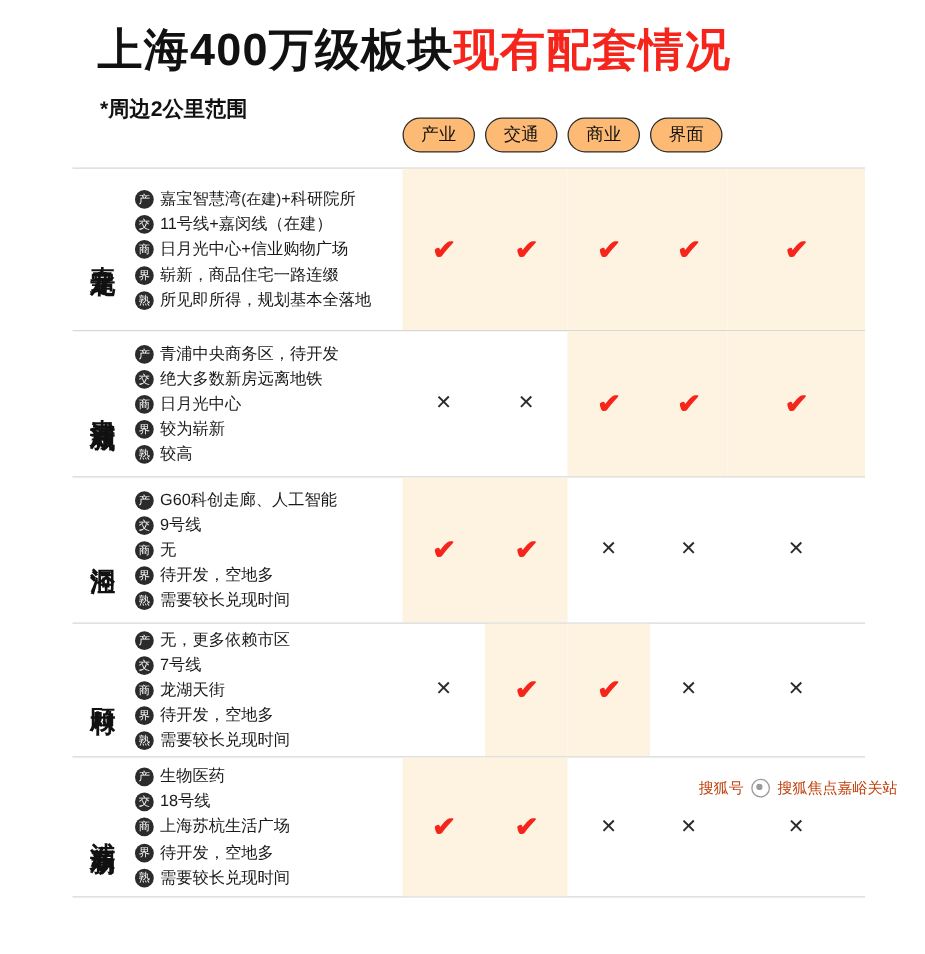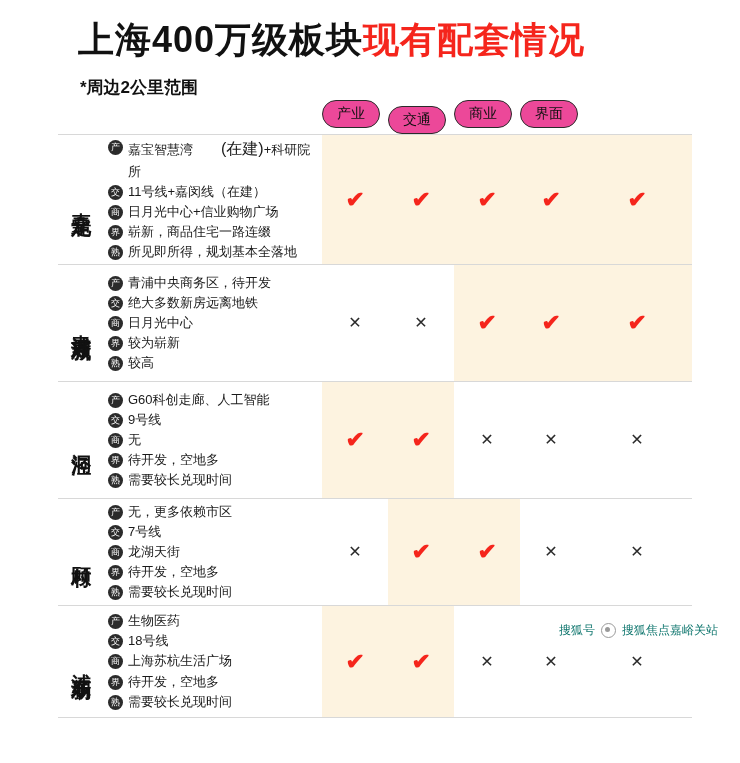--- a/index.html
+++ b/index.html
@@ -55,25 +55,25 @@
   }
   .col-pill {
     border: 1px solid #2b2b2b;
     border-radius: 14px;
     height: 28px;
     display: flex;
     align-items: center;
     justify-content: center;
     font-size: 14px;
     color: #111111;
-    background: #ec4899;
+    background: #fdba74;
     box-sizing: border-box;
   }
   .col-pill.w1 { width: 58px; }
-  .col-pill.w2 { width: 58px; margin-top: 12px; }
+  .col-pill.w2 { width: 58px; }
   .col-pill.w3 { width: 58px; }
   .col-pill.w4 { width: 58px; }
   .col-pill.w5 { width: 110px; }
 
   
   .table {
     position: absolute;
     left: 58px;
     top: 134px;
     width: 634px;
@@ -129,21 +129,21 @@
     border-radius: 50%;
     background: #2b2b2b;
     color: #ffffff;
     font-size: 9px;
     line-height: 15px;
     text-align: center;
     margin-right: 5px;
     margin-top: 3px;
   }
   .detail-text { flex: 1; }
-  .detail-text .small { font-size: 16px; margin-left: 28px; }
+  .detail-text .small { font-size: 12px; }
   .detail-cont {
     padding-left: 20px;
     font-size: 13px;
     line-height: 1.55;
   }
 
   .marks {
     flex: 1;
     display: flex;
     align-items: stretch;
@@ -176,21 +176,21 @@
 
   
   .footer {
     position: absolute;
     right: 22px;
     bottom: 14px;
     display: flex;
     align-items: center;
     gap: 6px;
     font-size: 12px;
-    color: #0f766e;
+    color: #c2410c;
   }
   .sohu-logo {
     width: 13px;
     height: 13px;
     border-radius: 50%;
     border: 1px solid #9a9a9a;
     display: inline-block;
     position: relative;
   }
   .sohu-logo::after {

